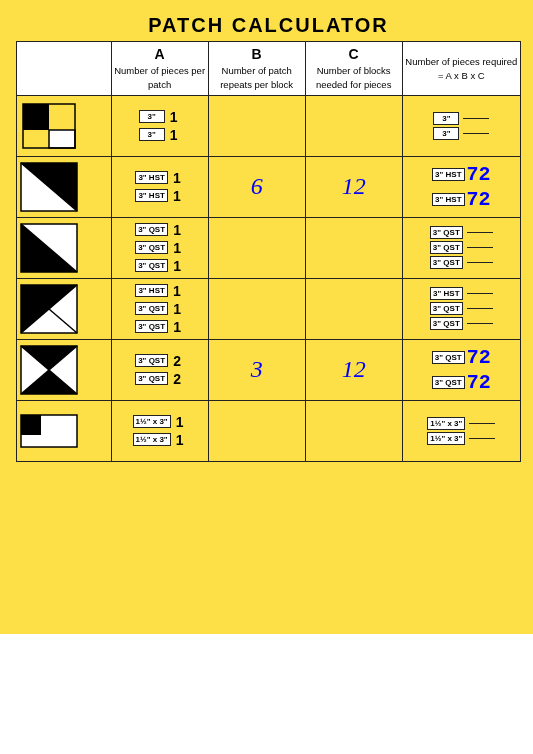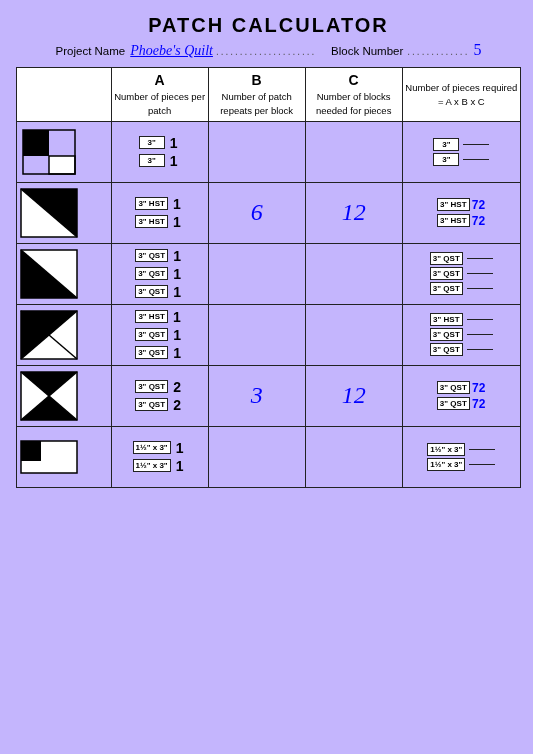--- a/index.html
+++ b/index.html
@@ -6,23 +6,23 @@
     body {
       width: 533px;
       height: 754px;
       background: #fff;
       font-family: Arial, sans-serif;
       font-size: 11px;
       overflow: hidden;
     }
     .page {
       width: 533px;
-      height: 754px;
+      height: 634px;
       padding: 14px 12px 10px 16px;
-      background: #c4b5fd;
+      background: #fde047;
     }
     .title {
       text-align: center;
       font-size: 20px;
       font-weight: bold;
       letter-spacing: 2px;
       margin-bottom: 4px;
     }
     .project-line {
       display: flex;
@@ -108,22 +108,22 @@
       background: #fff;
     }
     .piece-count {
       font-size: 14px;
       font-weight: bold;
       min-width: 14px;
       text-align: center;
     }
     .piece-count-blue {
       color: blue;
-      font-family: Liberation Sans, sans-serif;
-      font-size: 12px;
+      font-family: Liberation Mono, monospace;
+      font-size: 20px;
       text-align: center;
     }
 
     
     svg { display: block; }
 
     
     .hw { color: blue; font-family: 'Georgia', serif; font-size: 24px; font-style: italic; }
 
     .data-row td {
@@ -138,28 +138,20 @@
       margin-left: 2px;
       vertical-align: middle;
     }
   </style>
 </head>
 <body>
 
 <div class="page">
   <div class="title">PATCH CALCULATOR</div>
 
-  <div class="project-line">
-    <span class="project-label">Project Name</span>
-    <span class="project-name">Phoebe's Quilt</span>
-    <span class="project-dots">.....................&nbsp;</span>
-    <span class="block-label">Block Number</span>
-    <span class="block-dots">.............</span>
-    <span class="block-number">5</span>
-  </div>
 
   <table class="main-table">
     <colgroup>
       <col class="col-patch">
       <col class="col-a">
       <col class="col-b">
       <col class="col-c">
       <col class="col-req">
     </colgroup>
     <thead>

